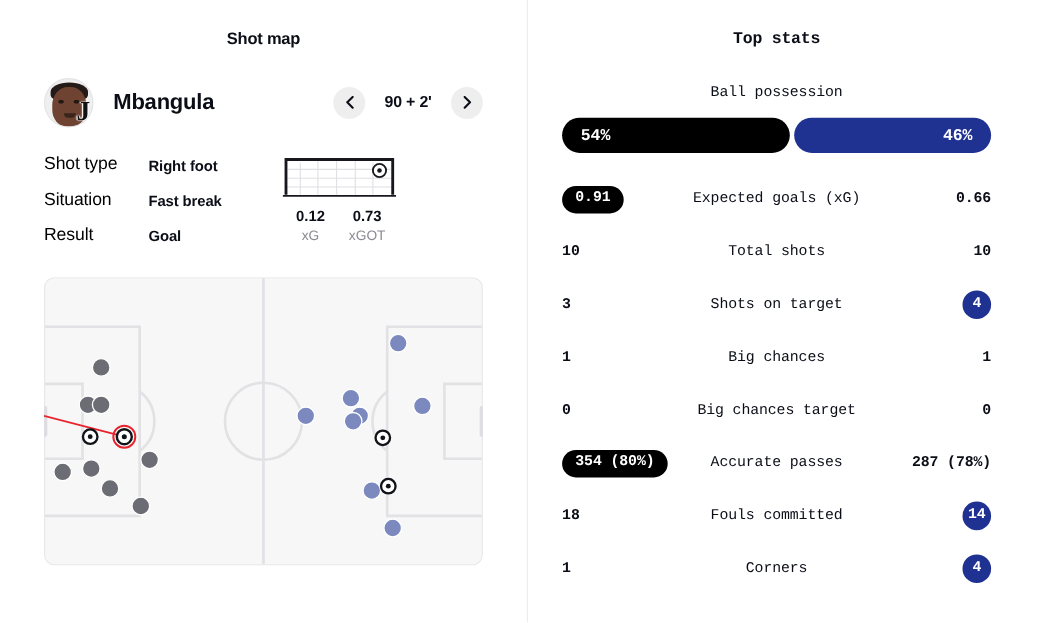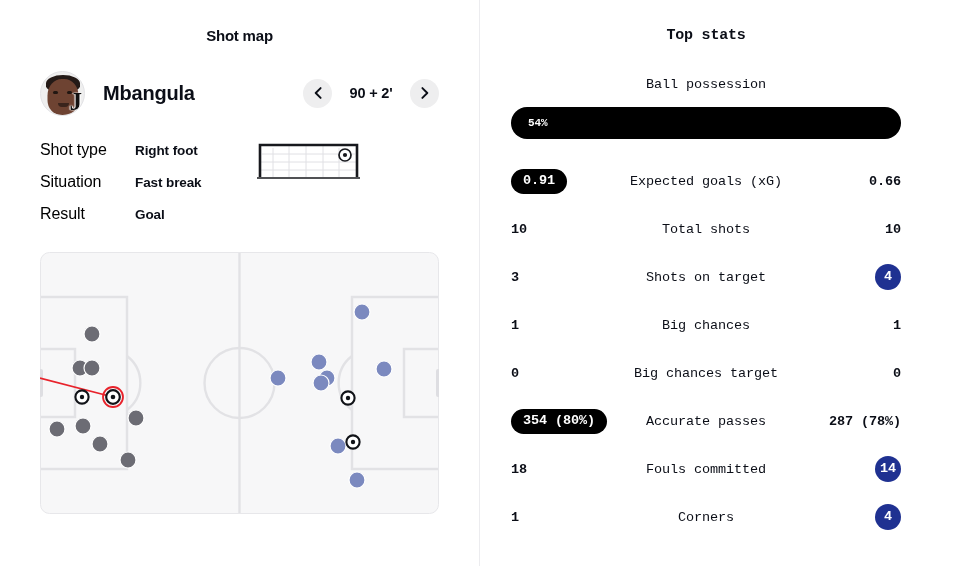--- a/index.html
+++ b/index.html
@@ -231,21 +231,21 @@
     justify-content: flex-start;
     padding-left: 17px;
     color: #ffffff;
   }
   .poss-away {
     justify-content: flex-end;
     padding-right: 17px;
     color: #ffffff;
   }
   .poss-seg span {
-    font-size: 11px;
+    font-size: 15px;
     font-weight: 700;
     letter-spacing: -0.1px;
   }
 
   .stats-list {
     margin: 18px 32px 0 32px;
   }
   .stat-row {
     display: flex;
     align-items: center;
@@ -360,20 +360,30 @@
           </g>
 
           <path d="M3 37 L3 5 L100 5 L100 37" fill="none" stroke="#17181d" stroke-width="2.6" stroke-linejoin="miter"></path>
           <line x1="0" y1="38" x2="103" y2="38" stroke="#17181d" stroke-width="1.6"></line>
 
           <g>
             <circle cx="88" cy="15" r="6" fill="#ffffff" stroke="#17181d" stroke-width="1.7"></circle>
             <circle cx="88" cy="15" r="2.1" fill="#17181d"></circle>
           </g>
         </svg>
+        <div class="xg-values">
+          <div class="xg-col">
+            <div class="xg-num">0.12</div>
+            <div class="xg-cap">xG</div>
+          </div>
+          <div class="xg-col">
+            <div class="xg-num">0.73</div>
+            <div class="xg-cap">xGOT</div>
+          </div>
+        </div>
       </div>
     </div>
 
     <div class="pitch-wrap">
       <svg class="pitch" viewBox="0 0 399 262">
         <rect x="0.5" y="0.5" width="398" height="261" rx="9" fill="#f7f7f8" stroke="#e7e7ea" stroke-width="1"></rect>
         <g fill="none" stroke="#e2e2e5" stroke-width="2.4">
 
           <line x1="199.5" y1="1" x2="199.5" y2="261"></line>
 
@@ -444,20 +454,23 @@
   <section class="panel panel-right">
 
     <div class="panel-title">Top stats</div>
 
     <div class="possession-label">Ball possession</div>
 
     <div class="possession-bar">
       <div class="poss-seg poss-home" style="flex:54 1 0; background:#000000;">
         <span>54%</span>
       </div>
+      <div class="poss-seg poss-away" style="flex:46 1 0; background:#1f3191;">
+        <span>46%</span>
+      </div>
     </div>
 
     <div class="stats-list">
 
       <div class="stat-row">
         <div class="stat-side home">
           <div class="stat-val pill" style="background:#000000;">0.91</div>
         </div>
         <div class="stat-name">Expected goals (xG)</div>
         <div class="stat-side away">

